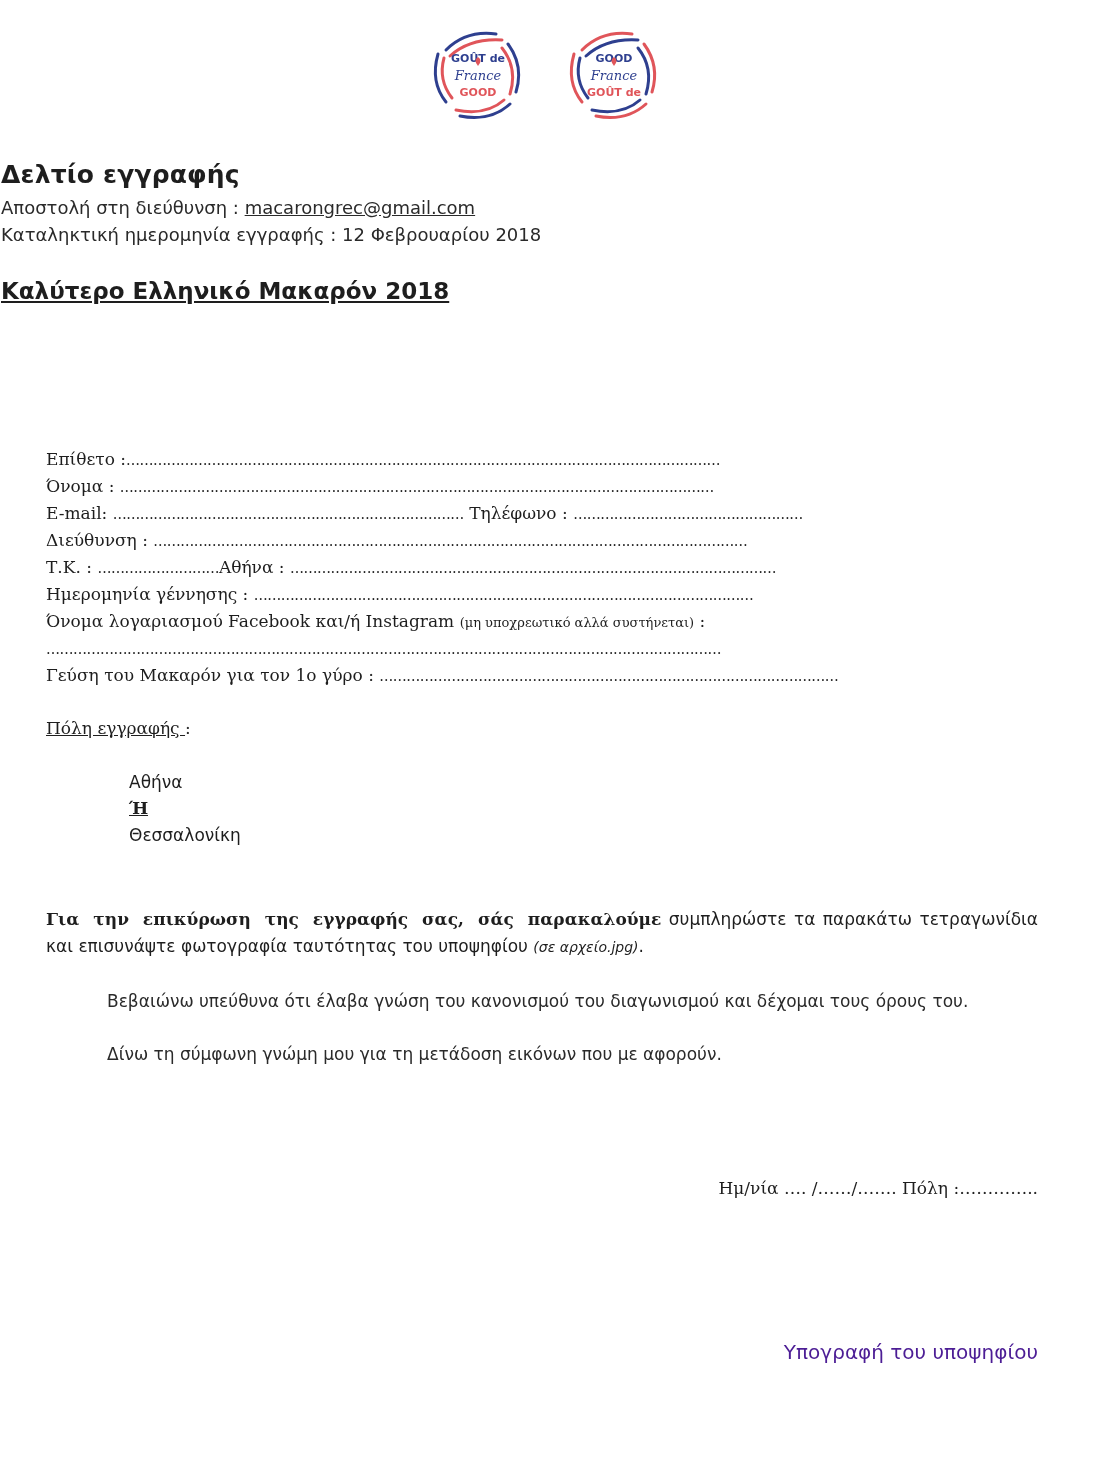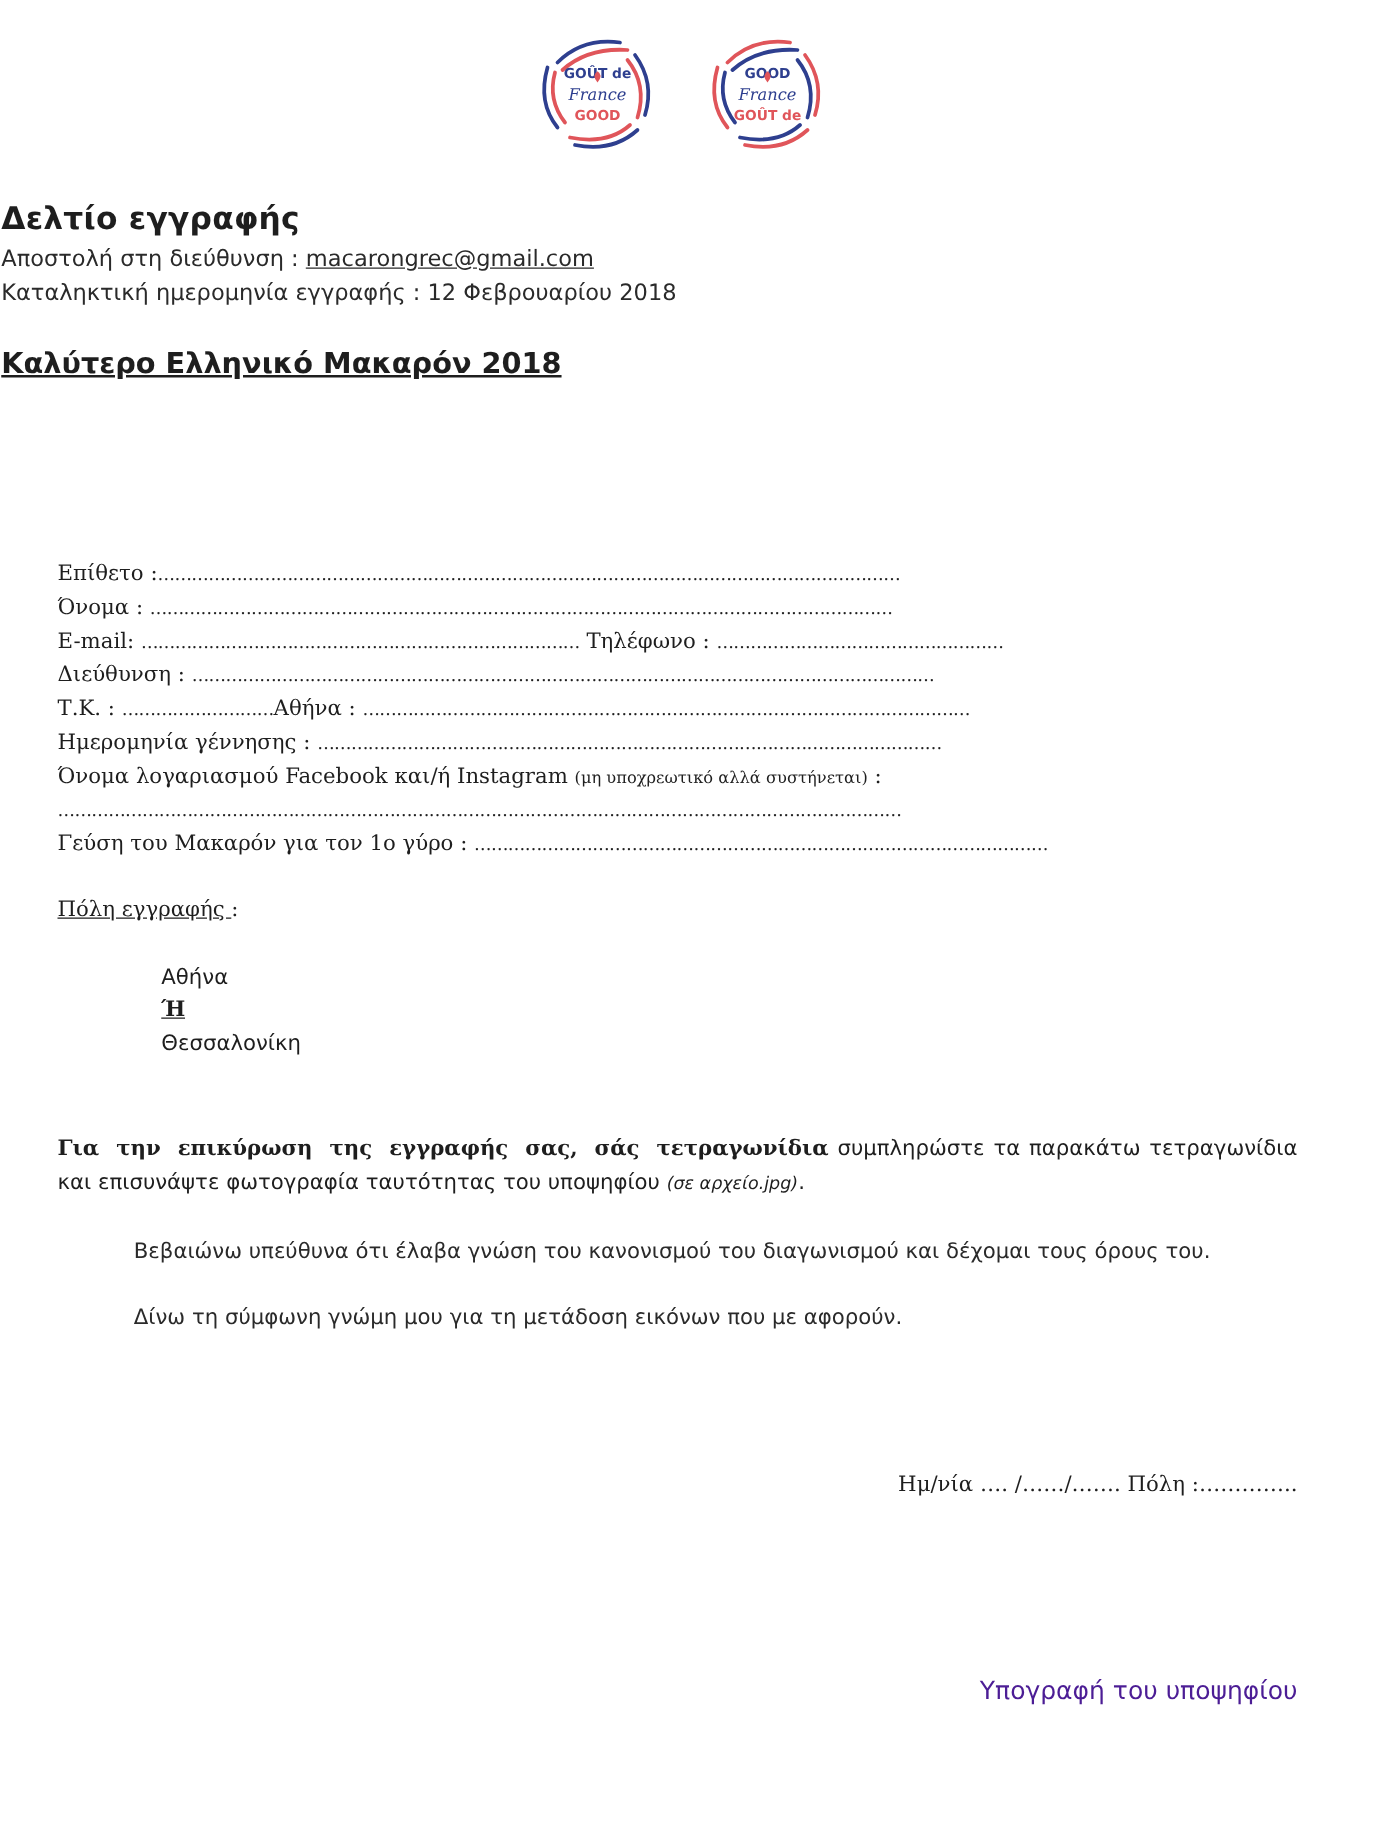--- a/index.html
+++ b/index.html
@@ -116,20 +116,20 @@
 </div>
 
 <div class="section-label">
   <span>Πόλη εγγραφής </span><span style="text-decoration:none;display:inline-block;">:</span>
 </div>
 <div class="option" style="top:772px;">Αθήνα</div>
 <div class="option option-bold" style="top:798px;">Ή</div>
 <div class="option" style="top:825px;">Θεσσαλονίκη</div>
 
 <div class="para" style="top:906px;">
-  <span class="b">Για την επικύρωση της εγγραφής σας, σάς τετραγωνίδια</span><span> συμπληρώστε τα παρακάτω τετραγωνίδια και επισυνάψτε φωτογραφία ταυτότητας του υποψηφίου </span><span class="i">(σε αρχείο.jpg)</span><span>.</span>
+  <span class="b">Για την επικύρωση της εγγραφής σας, σάς παρακαλούμε</span><span> συμπληρώστε τα παρακάτω τετραγωνίδια και επισυνάψτε φωτογραφία ταυτότητας του υποψηφίου </span><span class="i">(σε αρχείο.jpg)</span><span>.</span>
 </div>
 
 <div class="decl" style="top:988px;">Βεβαιώνω υπεύθυνα ότι έλαβα γνώση του κανονισμού του διαγωνισμού και δέχομαι τους όρους του.</div>
 <div class="decl" style="top:1041px;">Δίνω τη σύμφωνη γνώμη μου για τη μετάδοση εικόνων που με αφορούν.</div>
 
 <div class="date-line">Ημ/νία …. /……/……. Πόλη :…………..</div>
 <div class="sign">Υπογραφή του υποψηφίου</div>
 
 </body></html>

